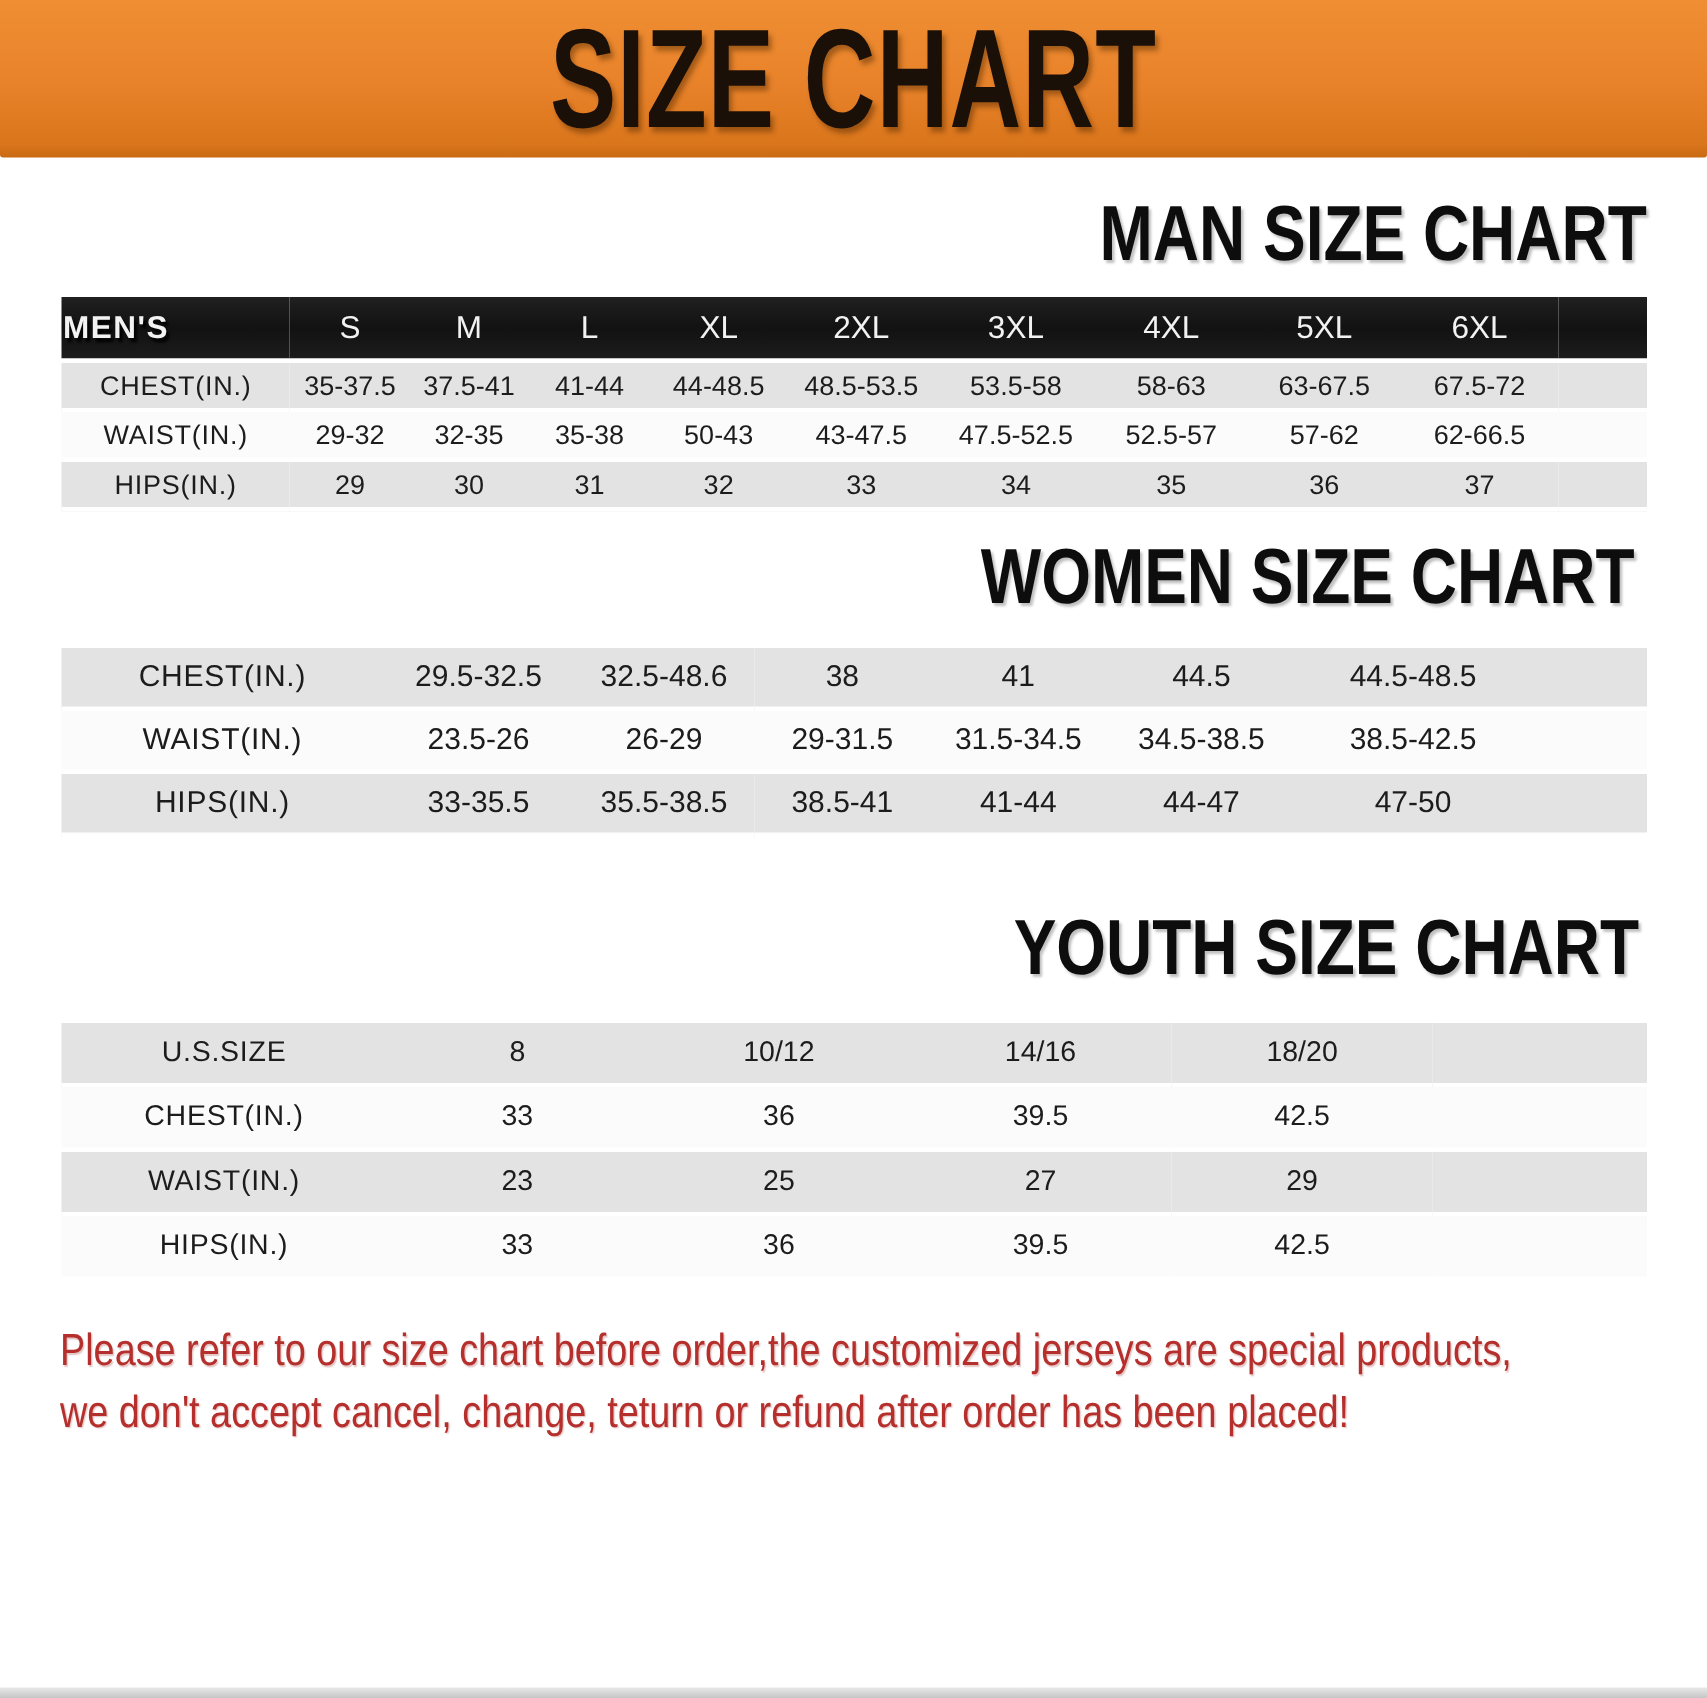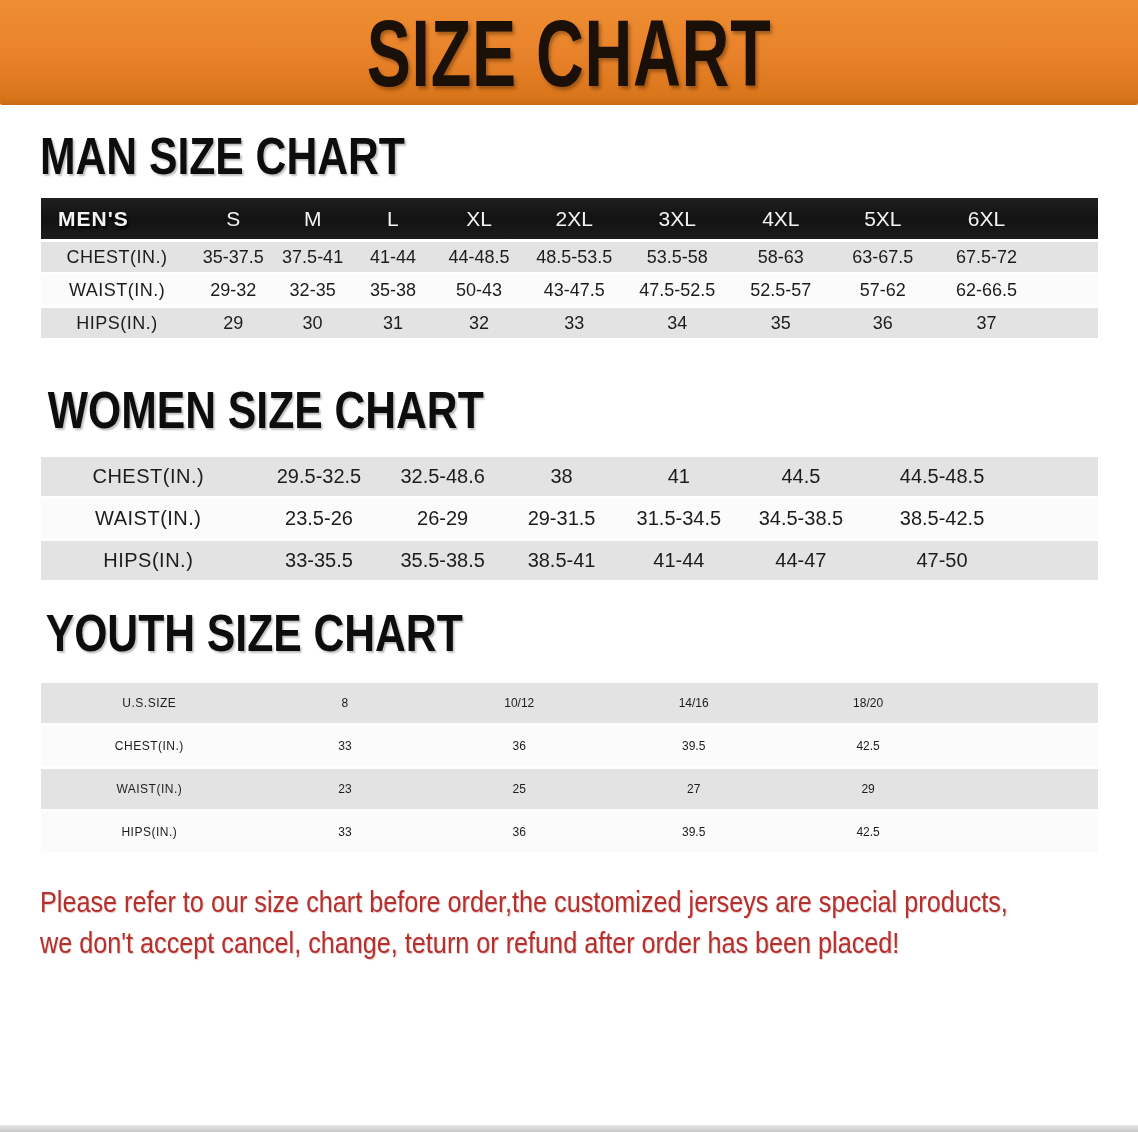--- a/index.html
+++ b/index.html
@@ -27,37 +27,37 @@
     line-height: 1;
     color: #1a1008;
     letter-spacing: 1px;
     transform: scale(0.72, 1.02);
     text-shadow: 3px 3px 4px rgba(80, 40, 0, 0.45);
     white-space: nowrap;
   }
 
   
   .section-heading {
-    text-align: left;
+    text-align: right;
     height: 50px;
     line-height: 50px;
     white-space: nowrap;
   }
   .section-heading span {
     display: inline-block;
     font-size: 52px;
     font-weight: bold;
     color: #0d0d0d;
     transform: scaleX(0.82);
     letter-spacing: 0px;
     text-shadow: 2px 2px 2px rgba(0,0,0,0.25);
   }
   .h-men   { margin-top: 26px; }
-  .h-women { margin-top: 44px; }
-  .h-youth { margin-top: 25px; }
+  .h-women { margin-top: 19px; }
+  .h-youth { margin-top: 49px; }
 
   
   .tablewrap { margin-left: 41px; width: 1057px; }
   .tw-men   { margin-top: 17px; }
   .tw-women { margin-top: 22px; }
   .tw-youth { margin-top: 25px; }
 
   table {
     width: 1057px;
     border-collapse: separate;
@@ -77,36 +77,36 @@
     background: linear-gradient(180deg, #202020 0%, #121212 50%, #1c1c1c 100%);
     color: #f2f2f2;
     border-bottom: 3px solid #ffffff;
   }
   .men-table   tr.head td { height: 44px; font-size: 21px; }
   .women-table tr.head td { height: 60px; font-size: 25px; }
   .youth-table tr.head td { height: 66px; font-size: 26px; }
 
   td.corner {
     text-align: left;
-    padding-left: 17px;
+    padding-left: 1px;
     font-weight: bold;
     color: #ffffff;
     text-shadow: 2px 3px 2px #000000;
     letter-spacing: 1px;
   }
   .men-table   td.corner { font-size: 28px; }
   .women-table td.corner { font-size: 29px; }
   .youth-table td.corner { font-size: 29px; }
 
   
   tr.gray  td { background: #e3e3e3; }
   tr.white td { background: #fbfbfb; }
   .men-table   tr.data td { height: 33px; font-size: 18px; color: #1c1c1c; }
   .women-table tr.data td { height: 42px; font-size: 20px; color: #1c1c1c; }
-  .youth-table tr.data td { height: 43px; font-size: 12px; color: #1c1c1c; margin-top: 28px; }
+  .youth-table tr.data td { height: 43px; font-size: 19px; color: #1c1c1c; margin-top: 28px; }
   td.rowlabel { letter-spacing: 0.5px; }
 
   
   .footer { margin: 26px 0 0 40px; color: #b5302c; }
   .footer .line {
     font-size: 30px;
     line-height: 41px;
     transform: scaleX(0.84);
     transform-origin: left center;
     white-space: nowrap;

